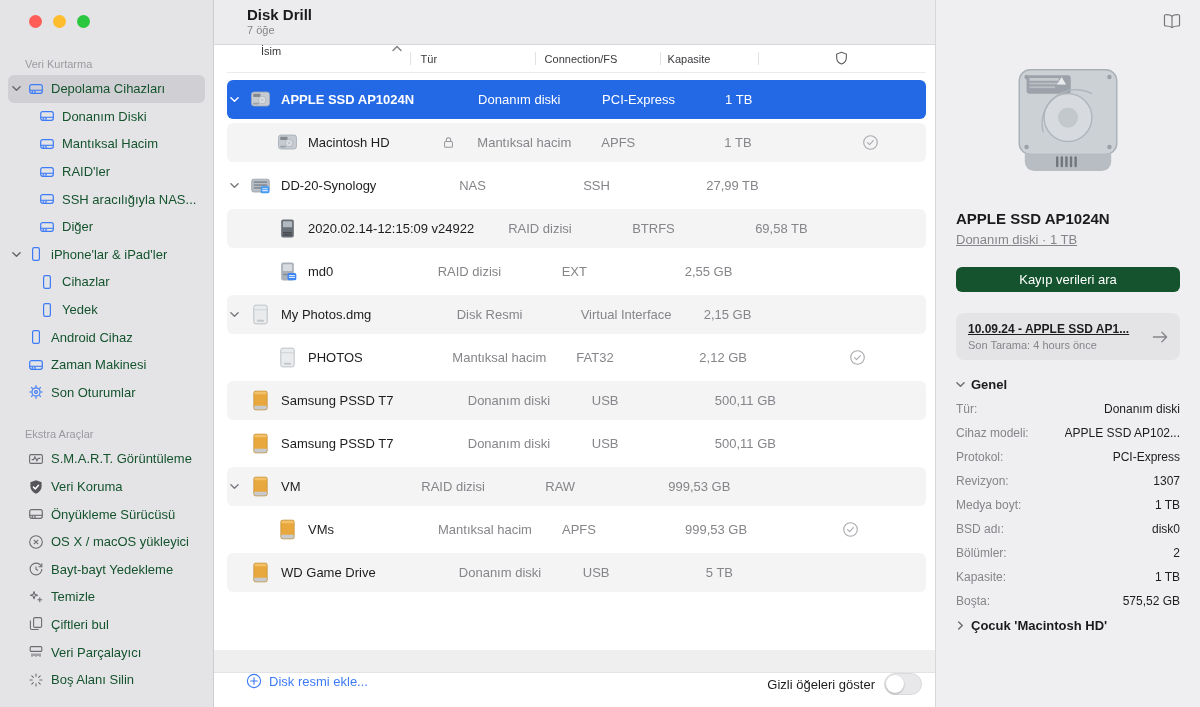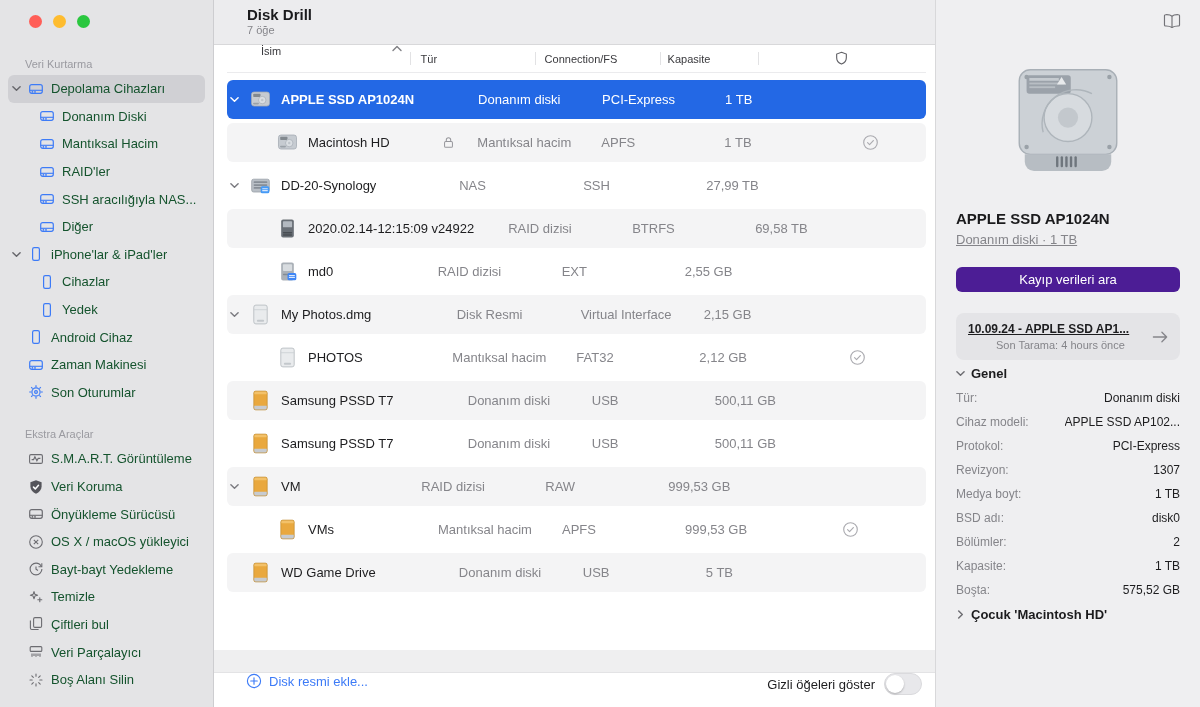--- a/index.html
+++ b/index.html
@@ -73,27 +73,27 @@
   .toggle{width:38px;height:22px;border-radius:11px;background:#e8e8eb;border:1px solid #dadadd;box-sizing:border-box;position:relative;}
   .toggle .knob{position:absolute;left:1px;top:1px;width:18px;height:18px;border-radius:50%;background:#fff;box-shadow:0 1px 2px rgba(0,0,0,.25);}
 
   
   .right-panel{flex:0 0 265px;width:265px;background:#efeff1;border-left:1px solid #d8d8da;box-sizing:border-box;position:relative;padding:0 20px;}
   .book-btn{position:absolute;top:13px;right:18px;color:#737378;}
   .book-btn svg{width:20px;height:17px;}
   .hero{display:flex;justify-content:center;margin-top:64px;}
   .dev-title{font-size:15px;font-weight:700;color:#1b1b1d;margin-top:26px;}
   .dev-sub{font-size:13px;color:#85858a;margin-top:5px;text-decoration:underline;}
-  .scan-btn{margin-top:20px;width:100%;height:25px;border:none;border-radius:6px;background:#4c1d95;color:#fff;font-size:13px;font-weight:500;font-family:inherit;}
+  .scan-btn{margin-top:20px;width:100%;height:25px;border:none;border-radius:6px;background:#14532d;color:#fff;font-size:13px;font-weight:500;font-family:inherit;}
   .scan-card{margin-top:21px;background:#e4e4e7;border-radius:8px;padding:9px 36px 9px 12px;position:relative;}
   .sc-title{font-size:12px;font-weight:600;color:#1d1d1f;white-space:nowrap;overflow:hidden;text-decoration:underline;}
-  .sc-sub{font-size:11px;color:#85858a;margin-top:3px;white-space:nowrap;margin-left:28px;}
+  .sc-sub{font-size:11px;color:#85858a;margin-top:3px;white-space:nowrap;}
   .sc-arrow{position:absolute;right:11px;top:50%;transform:translateY(-50%);color:#85858a;display:flex;}
   .sc-arrow svg{width:17px;height:14px;}
-  .section-head{display:flex;align-items:center;gap:6px;margin-top:6px;font-size:13px;font-weight:700;color:#1b1b1d;}
+  .section-head{display:flex;align-items:center;gap:6px;margin-top:17px;font-size:13px;font-weight:700;color:#1b1b1d;}
   .section-head .sh-chev{color:#6d6d72;display:flex;}
   .section-head svg{width:9px;height:9px;}
   .props{margin-top:10px;}
   .prow{display:flex;justify-content:space-between;align-items:baseline;margin-bottom:10px;font-size:12px;}
   .plabel{color:#85858a;white-space:nowrap;}
   .pvalue{color:#1d1d1f;font-weight:500;white-space:nowrap;overflow:hidden;text-overflow:ellipsis;margin-left:10px;}
   .child-head{display:flex;align-items:center;gap:6px;margin-top:3px;font-size:13px;font-weight:700;color:#1b1b1d;}
   .child-head .sh-chev{color:#6d6d72;display:flex;}
   .child-head svg{width:9px;height:9px;}
 </style>

